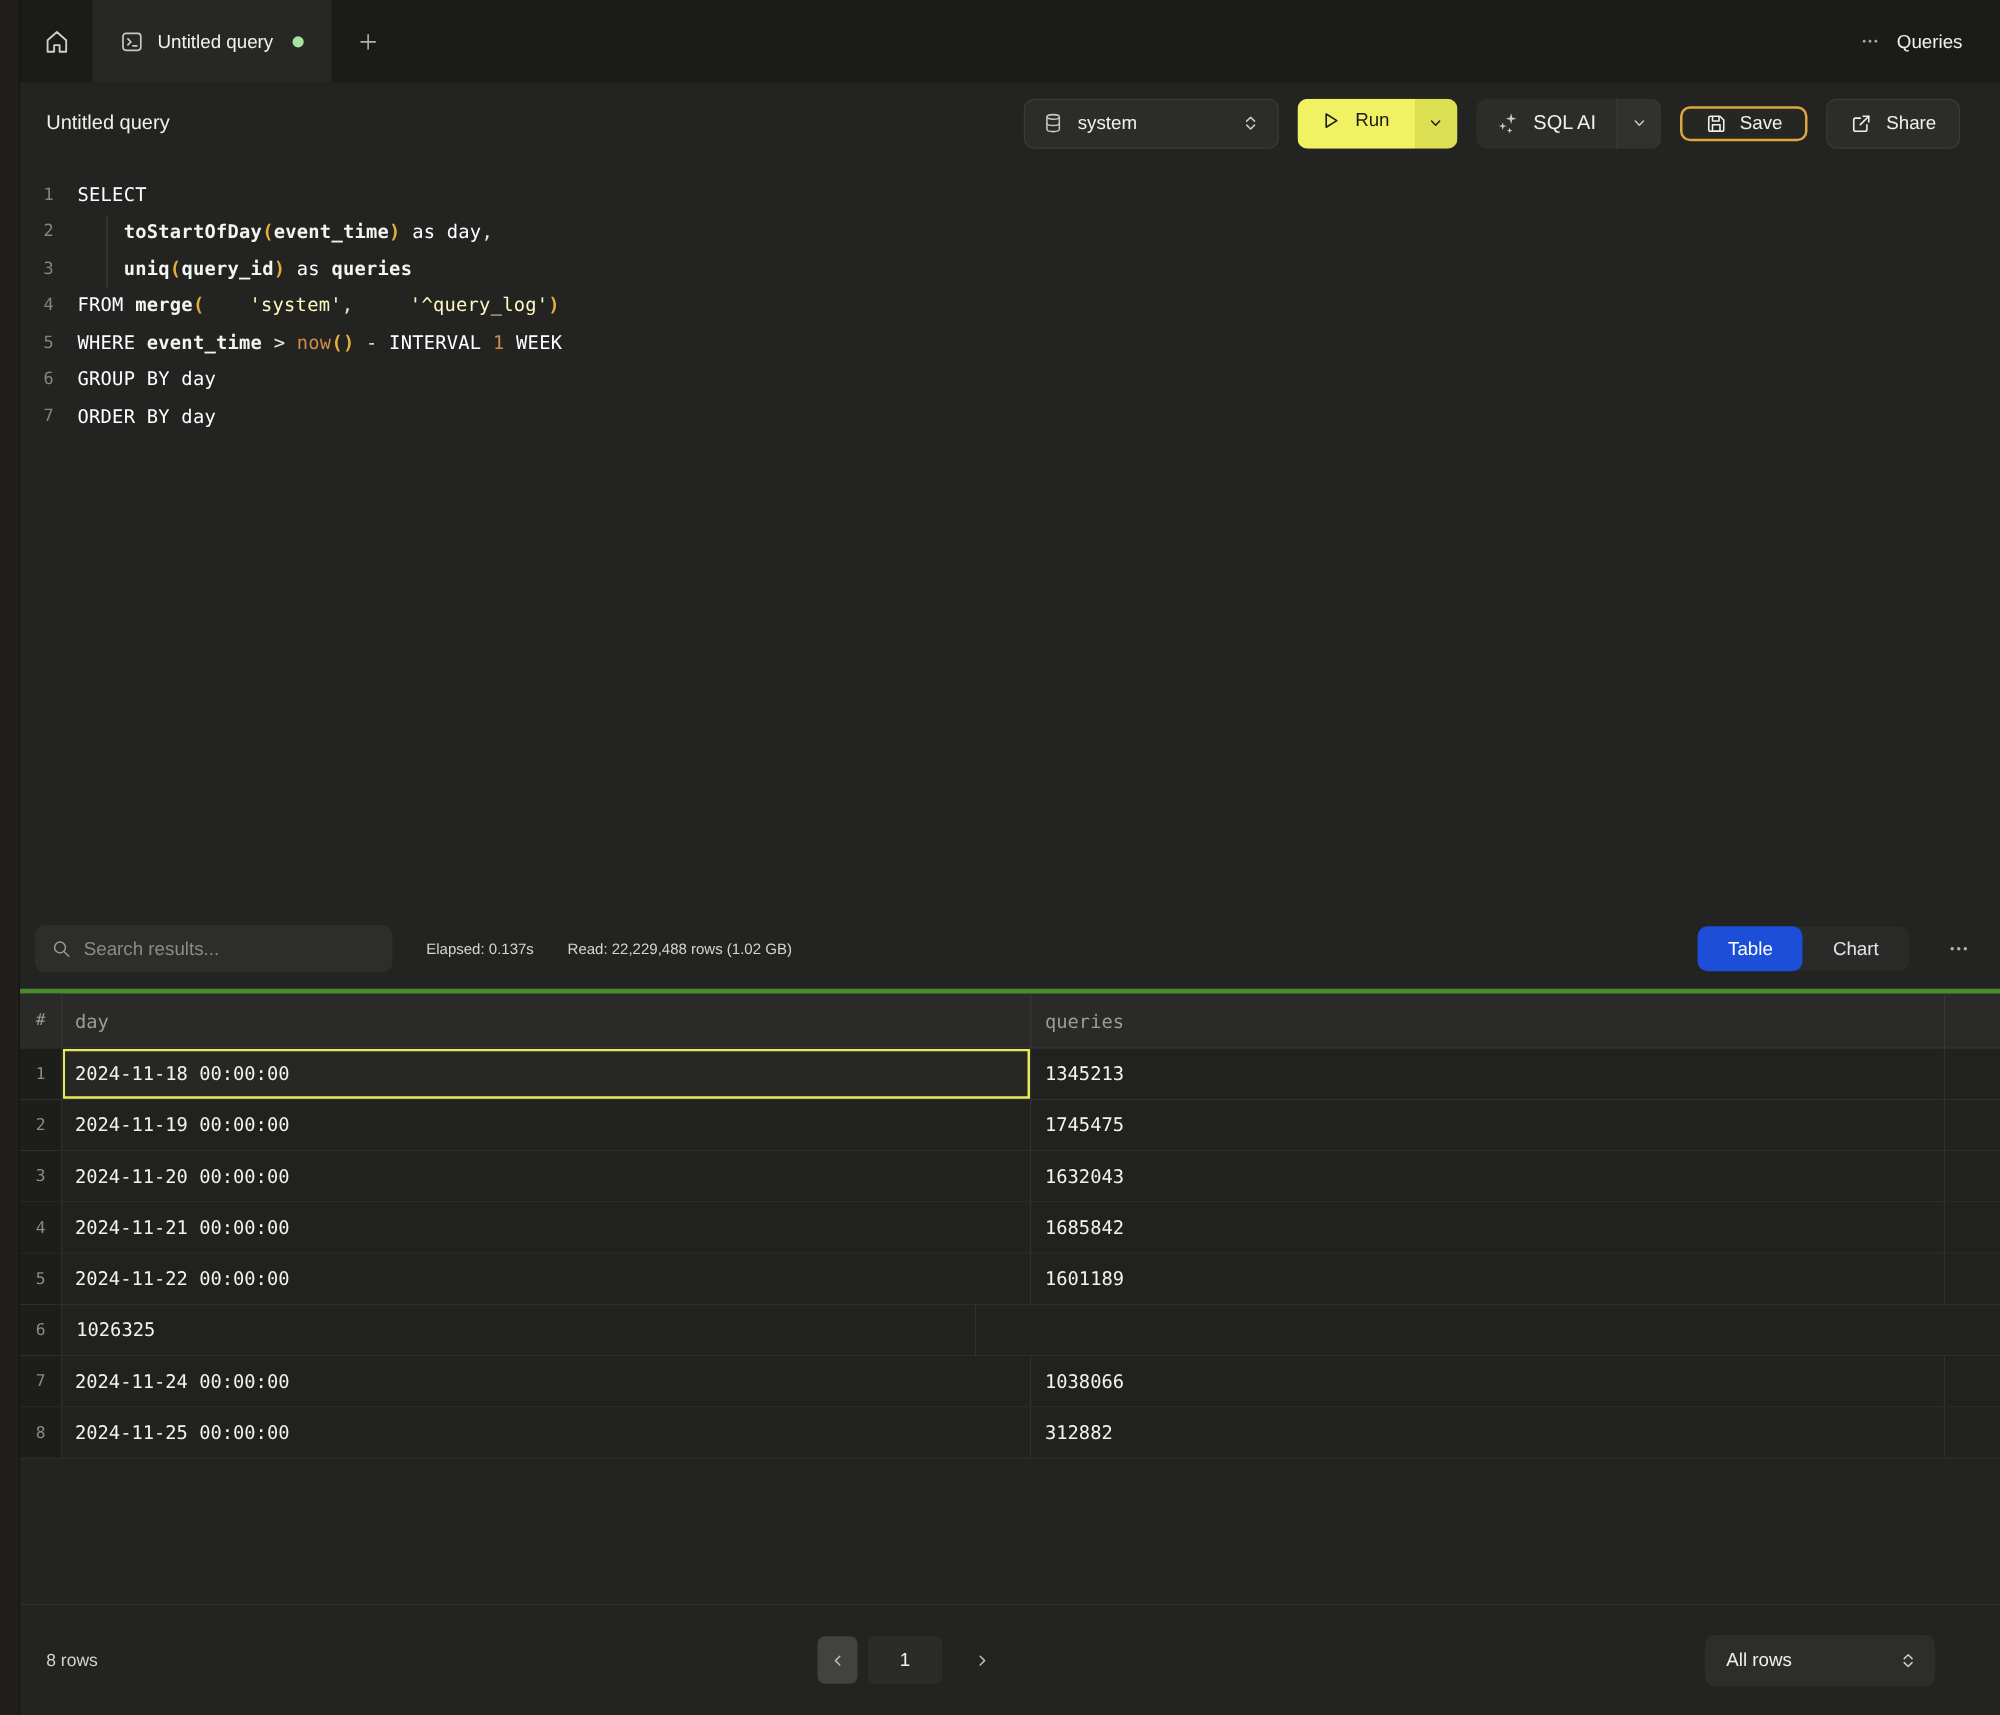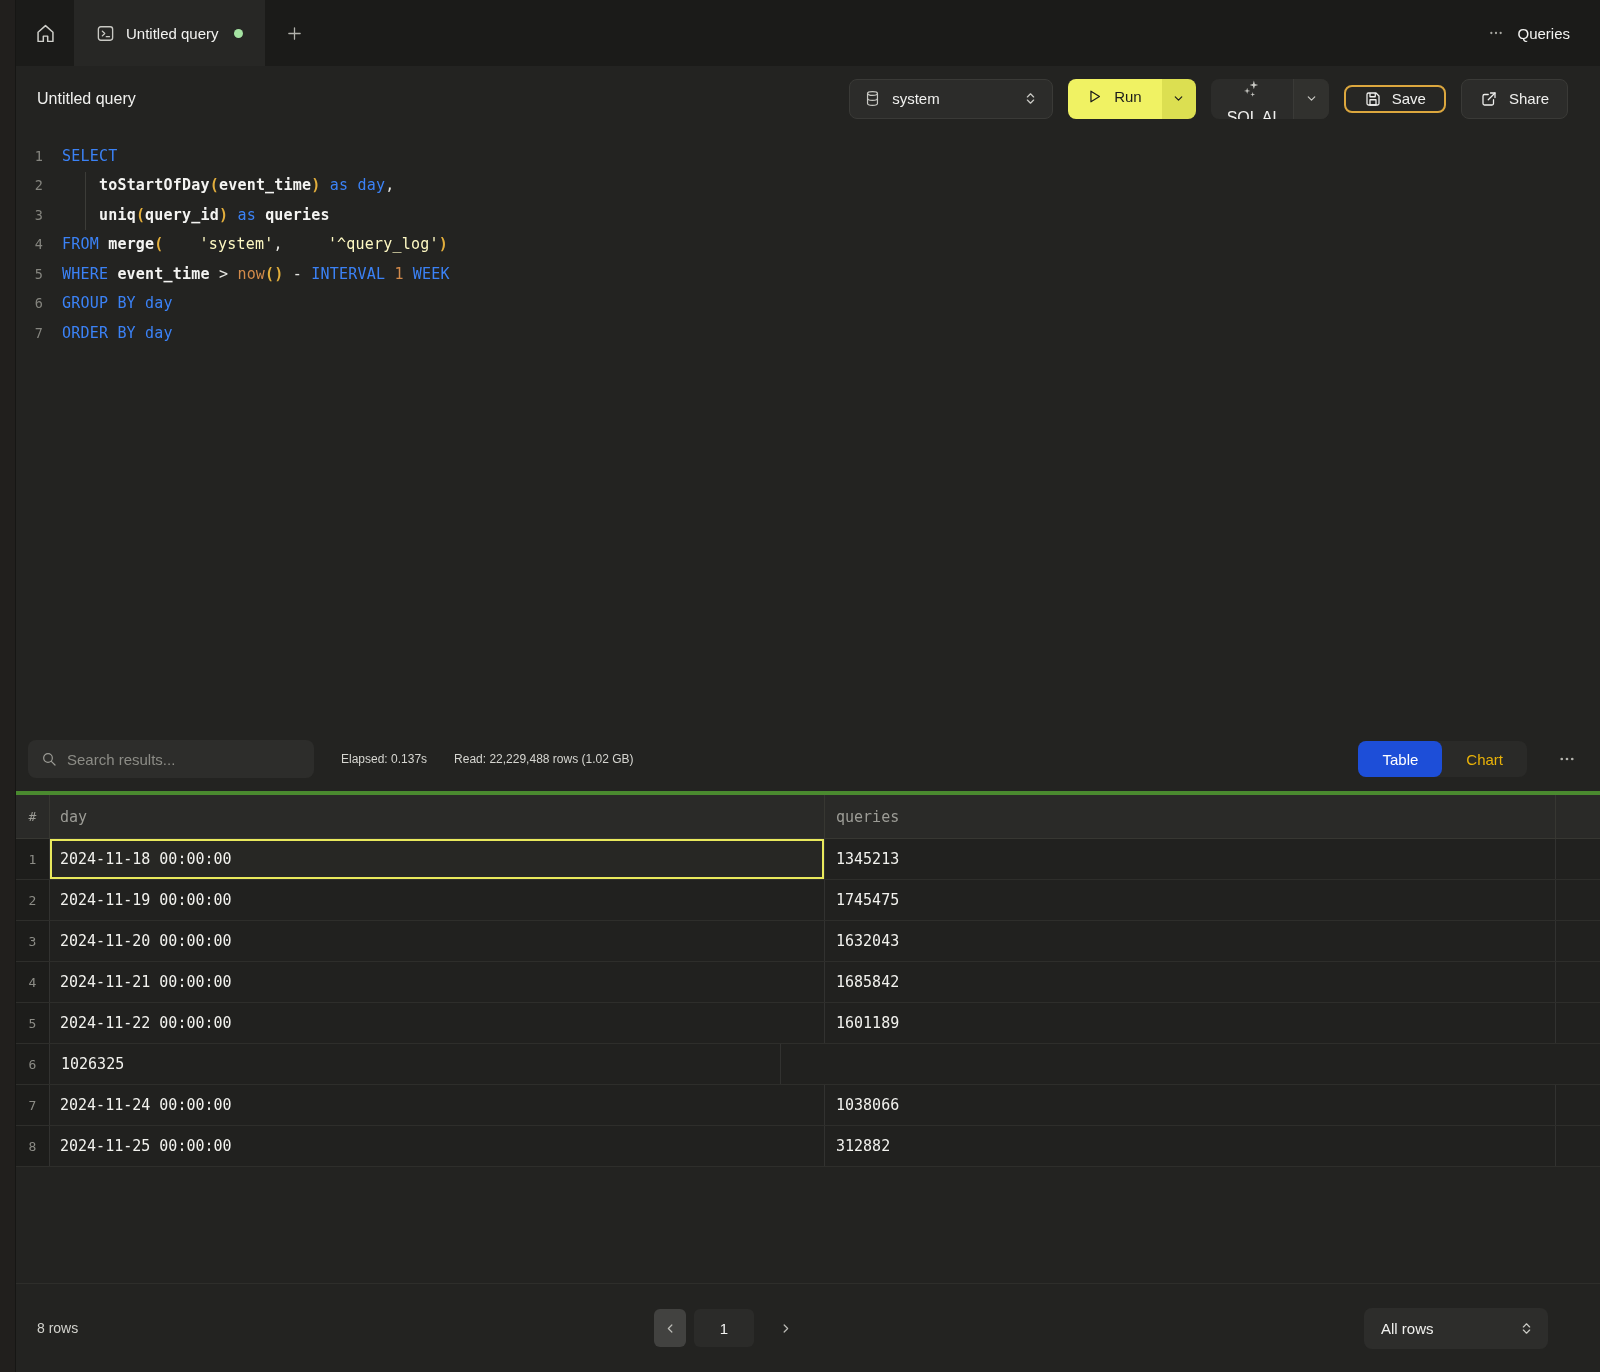--- a/index.html
+++ b/index.html
@@ -28,50 +28,50 @@
   .page-title { font-size:16px; color:#f0f0ee; margin-right:auto; }
   .btn { height:40px; display:flex; align-items:center; border-radius:8px; cursor:pointer; font-size:15px; }
   .select-db { background:#2c2c2a; border:1px solid #3a3a37; width:204px; padding:0 14px; gap:11px; }
   .select-db .lbl { flex:1; }
   .icon-dim { color:#c9c9c4; display:flex; }
   .run-group { display:flex; border-radius:8px; overflow:hidden; }
   .run-main { background:#f0f263; color:#1c1c1a; display:flex; align-items:center; gap:11px; padding:0 20px 4px 18px; height:40px; cursor:pointer; }
   .run-main .lbl { font-size:15px; font-weight:500; }
   .run-arrow { background:#dcdf51; width:34px; display:flex; align-items:center; justify-content:center; color:#1c1c1a; cursor:pointer; }
   .sqlai-group { display:flex; background:#2c2c2a; border-radius:8px; overflow:hidden; }
-  .sqlai-main { display:flex; align-items:center; gap:11px; padding:0 16px; height:40px; cursor:pointer;flex-direction:column; }
+  .sqlai-main { display:flex; align-items:center; gap:11px; padding:0 16px; height:40px; cursor:pointer; }
   .sqlai-arrow { width:36px; display:flex; align-items:center; justify-content:center; color:#c9c9c4; border-left:1px solid #3a3a37; background:#31312e; cursor:pointer; }
   .save-btn { background:#262624; border:2px solid #dca73e; height:28px; padding:0 18px; gap:10px; }
   .share-btn { background:#2c2c2a; border:1px solid #3a3a37; padding:0 18px; gap:11px; }
 
   
   .editor { height:596px; position:relative; padding-top:10px; flex:none;
             font-family:"DejaVu Sans Mono", monospace; font-size:15px; }
   .code-line { display:flex; height:29.5px; align-items:center; }
   .gutter { width:46px; flex:none; text-align:right; padding-right:19px; color:#85857f; font-size:13.5px; }
   .code { white-space:pre; letter-spacing:0.2px; color:#e6e6e2; }
-  .tk-kw { color:#3b82f6; }
+  .tk-kw { color:#ffffff; }
   .tk-fn { color:#f4f4f2; font-weight:700; }
   .tk-id { color:#f4f4f2; font-weight:700; }
   .tk-pl { color:#e6e6e2; }
   .tk-par { color:#e2ae3c; font-weight:700; }
   .tk-str { color:#fef9c3;margin-left:36px; }
   .tk-num { color:#d28a4a; }
   .indent-guide { position:absolute; left:69px; top:41px; width:1px; height:58px; background:#3c3c38; }
 
   
   .results-bar { height:64px; display:flex; align-items:center; padding:0 20px 0 12px; gap:27px; flex:none; }
   .search-box { width:286px; height:38px; background:#2d2d2b; border-radius:8px; display:flex; align-items:center; padding:0 13px; gap:10px; flex:none; }
   .search-box input { background:transparent; border:none; outline:none; color:#e8e8e4; font-size:15px; width:100%; font-family:"Liberation Sans", sans-serif; }
   .search-box input::placeholder { color:#8c8c86; }
   .search-icon { color:#9a9a94; display:flex; }
   .stat { font-size:12px; color:#d6d6d1; }
   .results-spacer { flex:1; }
   .view-toggle { background:#2a2a28; border-radius:8px; height:36px; display:flex; padding:0; align-items:stretch; }
-  .view-seg { display:flex; align-items:center; padding:0 24px; font-size:15px; color:#eab308; border-radius:8px; cursor:pointer; }
+  .view-seg { display:flex; align-items:center; padding:0 24px; font-size:15px; color:#e5e5e5; border-radius:8px; cursor:pointer; }
   .view-seg.active { background:#1d4ed8; color:#ffffff; }
   .more-btn { color:#b5b5af; display:flex; align-items:center; padding:0 4px; cursor:pointer; }
 
   
   .green-line { height:4px; background:#4a8a2f; flex:none; }
   .t-head, .t-row { display:flex; align-items:stretch; font-family:"DejaVu Sans Mono", monospace; font-size:15px; }
   .t-head { height:44px; background:#2a2a28; color:#9c9c96; border-bottom:1px solid #373732; flex:none; }
   .t-row { height:41px; background:#21211f; border-bottom:1px solid #2e2e2b; color:#f2f2ee; }
   .c-num { width:34px; flex:none; display:flex; align-items:center; justify-content:center; font-size:13px; color:#8c8c86; border-right:1px solid #323230; background:#1d1d1b; }
   .t-head .c-num { background:#2a2a28; color:#9c9c96; border-right:1px solid #373732; }

